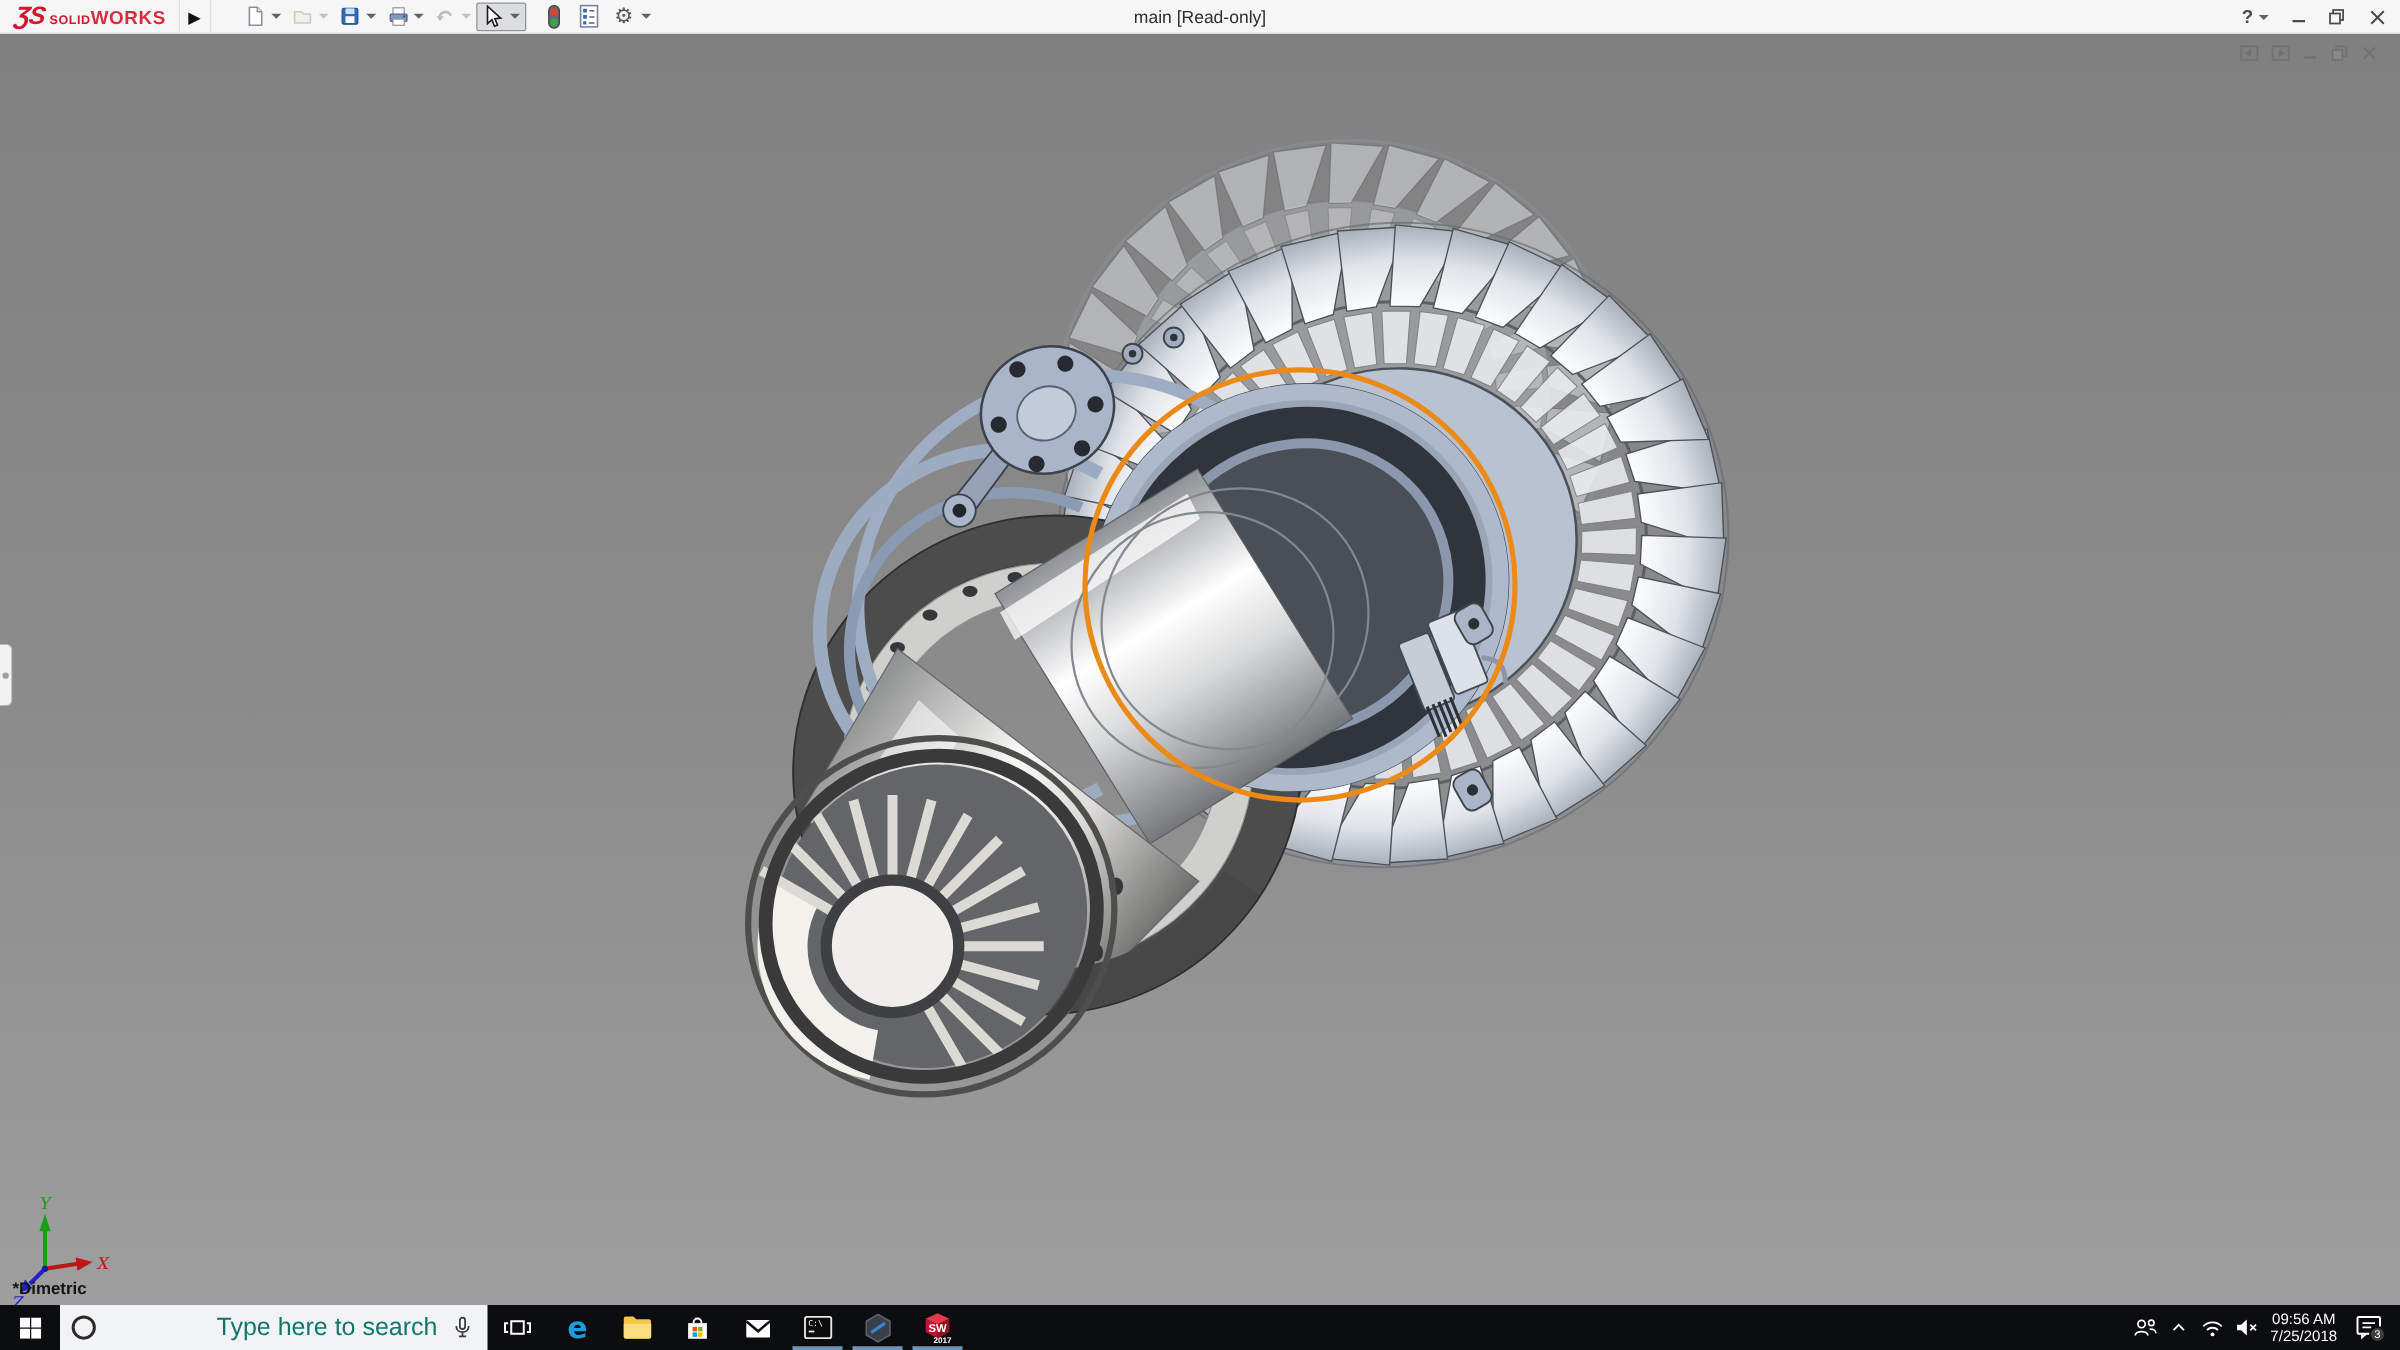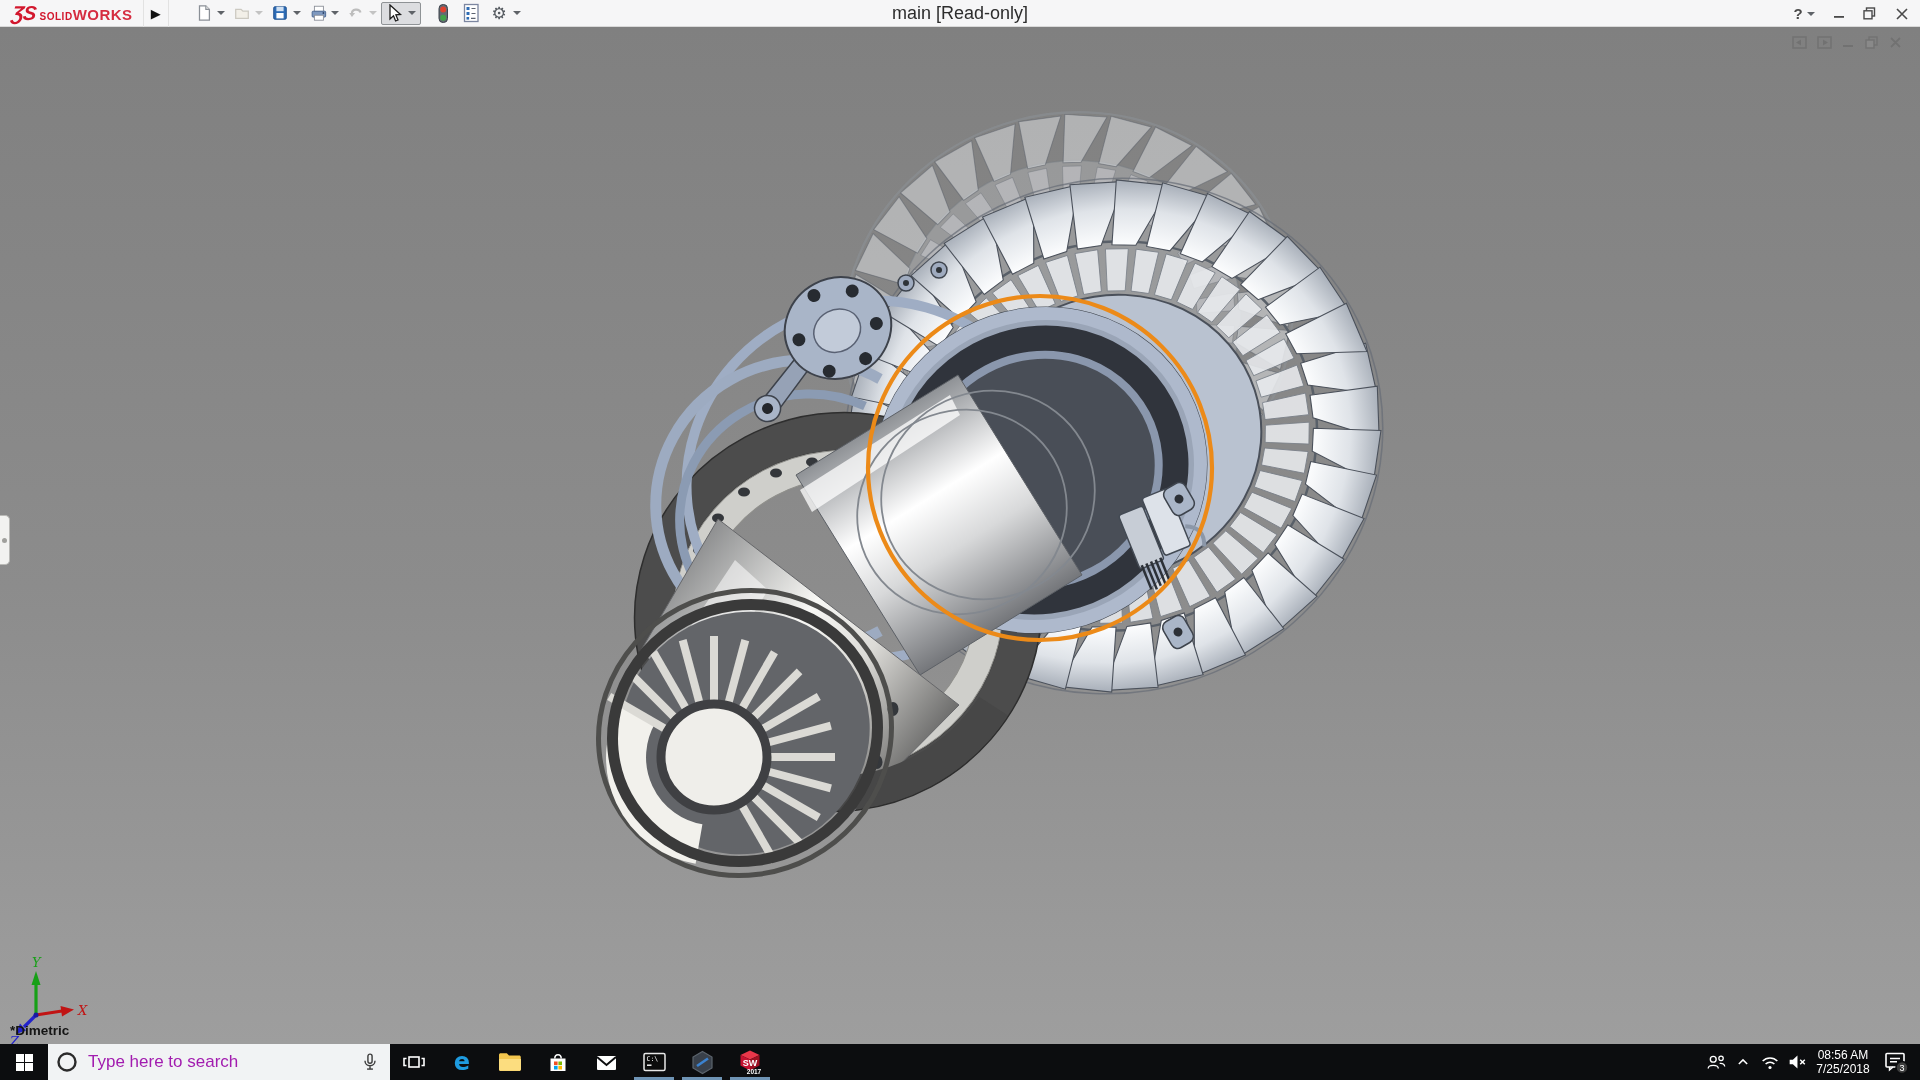--- a/index.html
+++ b/index.html
@@ -11,40 +11,40 @@
   .brand-glyph { font-size:20px; font-weight:bold; font-style:italic; letter-spacing:-1px; margin-right:4px; transform:skewX(-8deg); display:inline-block; }
   .brand-bold { font-size:10px; font-weight:bold; letter-spacing:.5px;text-align:center; }
   .brand-light { font-size:15px; font-weight:700; letter-spacing:.5px; opacity:.9; }
   .flyout-btn { width:26px; height:27px; display:flex; align-items:center; justify-content:center; border-left:1px solid #e2e2e2; border-right:1px solid #e2e2e2; font-size:13px; color:#111; cursor:default; }
   .tools { display:flex; align-items:center; margin-left:22px; height:27px; }
   .tool { display:flex; align-items:center; justify-content:center; gap:2px; height:24px; padding:0 4px; }
   .tool.cell { width:38px; }
   .tool.active-box { background:#dcdde0; border:1px solid #8f9396; border-radius:2px; height:23px; }
   .caret { width:0; height:0; border-left:4px solid transparent; border-right:4px solid transparent; border-top:4px solid #5f6368; margin-left:2px; }
   .caret.dis { border-top-color:#c3c3c3; }
-  .doc-title { position:absolute; left:50%; top:0; transform:translateX(-50%); height:27px; line-height:27px; font-size:18px; color:#2d2d2d; z-index:31; }
+  .doc-title { position:absolute; left:50%; top:0; transform:translateX(-50%); height:27px; line-height:27px; font-size:14px; color:#2d2d2d; z-index:31; }
   .win-controls { position:absolute; right:0; top:0; height:27px; display:flex; align-items:center; z-index:32; }
   .wc-btn { width:30px; height:27px; display:flex; align-items:center; justify-content:center; color:#444; }
   .help-btn { width:40px; font-size:15px; font-weight:bold; color:#4a4a4a; }
 
   
   .viewport { position:absolute; left:0; top:27px; width:1920px; height:1017px; background:linear-gradient(180deg,#808080 0%,#8c8c8c 55%,#9e9e9e 100%); overflow:hidden; }
   .model-svg { position:absolute; left:0; top:-27px; width:1920px; height:1080px; }
   .vp-controls { position:absolute; right:18px; top:9px; display:flex; gap:10px; opacity:.75; }
   .vp-controls svg { display:block; }
   .flyout-tab { position:absolute; left:0; top:488px; width:10px; height:50px; background:#f2f2f0; border:1px solid #b9b9b6; border-left:none; border-radius:0 5px 5px 0; }
   .flyout-tab .dot { position:absolute; left:2px; top:22px; width:5px; height:5px; border-radius:50%; background:#a0a09c; }
   .orientation-label { position:absolute; left:10px; top:996px; font-size:13.5px; font-weight:700; color:#151515; }
   .triad { position:absolute; left:8px; top:908px; }
 
   
   .taskbar { position:absolute; left:0; top:1044px; width:1920px; height:36px; background:#0c0d0f; display:flex; align-items:stretch; z-index:40; }
   .start-btn { width:48px; display:flex; align-items:center; justify-content:center; }
   .search-box { width:342px; background:#f1f3f4; display:flex; align-items:center; gap:10px; padding:0 10px 0 8px; }
-  .search-box .ph { flex:1; font-size:17px; color:#a21caf; }
+  .search-box .ph { flex:1; font-size:20px; color:#0f766e;text-align:right; }
   .app-btn { width:48px; position:relative; display:flex; align-items:center; justify-content:center; }
   .run-bar { position:absolute; left:4px; bottom:0; width:40px; height:3px; background:#6f94b5; }
   .tray { margin-left:auto; display:flex; align-items:center; padding-right:4px; }
   .tray-ic { width:27px; display:flex; align-items:center; justify-content:center; }
   .clock { width:66px; text-align:center; color:#fff; font-size:12px; line-height:14px; padding:0 3px; }
   .action-btn { width:40px; position:relative; display:flex; align-items:center; justify-content:center; }
 </style>
 </head>
 <body>
 
@@ -593,21 +593,21 @@
           <circle cx="12" cy="18" r="1.7" fill="#fff"></circle>
         </svg>
     </div>
     <div class="tray-ic">
       <svg width="22" height="22" viewBox="0 0 24 24">
           <polygon points="4,9.5 7.5,9.5 12.5,5 12.5,19 7.5,14.5 4,14.5" fill="#fff"></polygon>
           <path d="M15.5,9.5 L20.5,14.5 M20.5,9.5 L15.5,14.5" stroke="#fff" stroke-width="1.6"></path>
         </svg>
     </div>
     <div class="clock">
-      <div>08:56 AM</div>
+      <div>09:56 AM</div>
       <div>7/25/2018</div>
     </div>
     <div class="action-btn">
       <svg width="26" height="26" viewBox="0 0 26 26">
         <rect x="3" y="4.5" width="18" height="13.5" rx="1" fill="none" stroke="#fff" stroke-width="1.6"></rect>
         <path d="M6.5,18 v3 l3.5,-3" fill="none" stroke="#fff" stroke-width="1.4"></path>
         <path d="M7,9.5 h10 M7,12.8 h7" stroke="#fff" stroke-width="1.4"></path>
         <circle cx="19" cy="18.5" r="6" fill="#3d3d3d" stroke="#0c0d0f" stroke-width="1.5"></circle>
         <text x="19" y="21.7" text-anchor="middle" font-size="9" fill="#fff">3</text>
       </svg>

